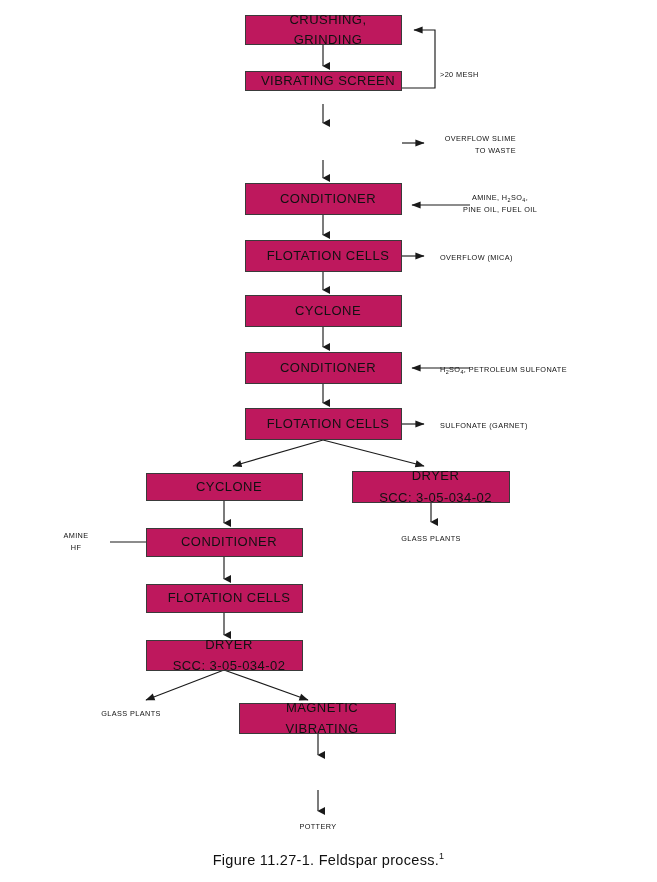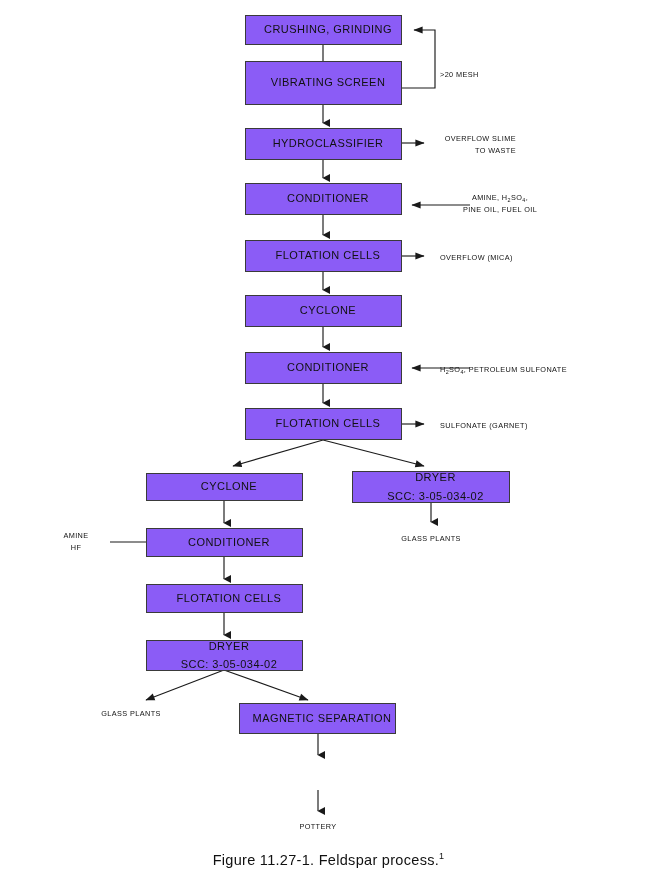--- a/index.html
+++ b/index.html
@@ -15,27 +15,27 @@
     position: relative;
     width: 657px;
     height: 882px;
     background: #ffffff;
     overflow: hidden;
   }
   .node {
     position: absolute;
     box-sizing: border-box;
     border: 1px solid #3a3a3a;
-    background: #8b5cf6;
+    background: #be185d;
     display: flex;
     flex-direction: column;
     align-items: center;
     justify-content: center;
     text-align: center;
-    font-size: 11px;
+    font-size: 13px;
     letter-spacing: 0.45px;
     line-height: 1.55;
     color: #111111;
     padding-left: 9px;
   }
   .node .l2 { margin-top: 1px; }
   .label {
     position: absolute;
     font-size: 7.3px;
     letter-spacing: 0.4px;
@@ -136,27 +136,24 @@
     <g stroke="#1a1a1a" stroke-width="1.15" fill="none">
       <line x1="318" y1="734" x2="318" y2="755" marker-end="url(#arrowDown)"></line>
       <line x1="318" y1="790" x2="318" y2="811" marker-end="url(#arrowDown)"></line>
     </g>
   </svg>
 
   <div class="node" style="left:245px; top:15px; width:157px; height:30px;">
     <span>CRUSHING, GRINDING</span>
   </div>
 
-  <div class="node" style="left:245px; top:61px; width:157px; height:44px;text-align:center;">
+  <div class="node" style="left:245px; top:71px; width:157px; height:20px;text-align:center;">
     <span>VIBRATING SCREEN</span>
   </div>
 
-  <div class="node" style="left:245px; top:128px; width:157px; height:32px;">
-    <span>HYDROCLASSIFIER</span>
-  </div>
 
   <div class="node" style="left:245px; top:183px; width:157px; height:32px;">
     <span>CONDITIONER</span>
   </div>
 
   <div class="node" style="left:245px; top:240px; width:157px; height:32px;">
     <span>FLOTATION CELLS</span>
   </div>
 
   <div class="node" style="left:245px; top:295px; width:157px; height:32px;">
@@ -187,21 +184,21 @@
   <div class="node" style="left:146px; top:584px; width:157px; height:29px;">
     <span>FLOTATION CELLS</span>
   </div>
 
   <div class="node" style="left:146px; top:640px; width:157px; height:31px;">
     <span>DRYER</span>
     <span class="l2">SCC:  3-05-034-02</span>
   </div>
 
   <div class="node" style="left:239px; top:703px; width:157px; height:31px;">
-    <span>MAGNETIC SEPARATION</span>
+    <span>MAGNETIC VIBRATING</span>
   </div>
 
 
   <div class="label" style="left:440px; top:57px;margin-top:12px;">&gt;20 MESH</div>
 
   <div class="label right" style="left:392px; top:133px; width:124px;">
     <div>OVERFLOW SLIME</div>
     <div>TO WASTE</div>
   </div>
 

